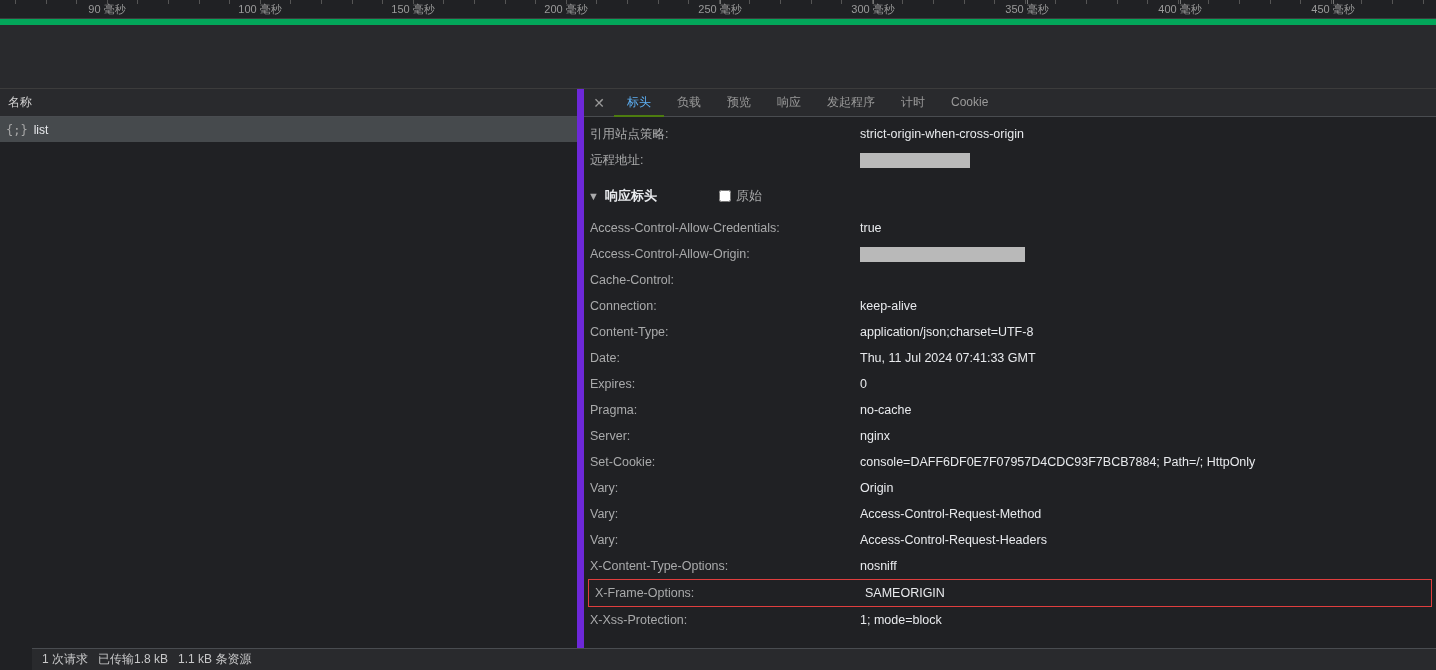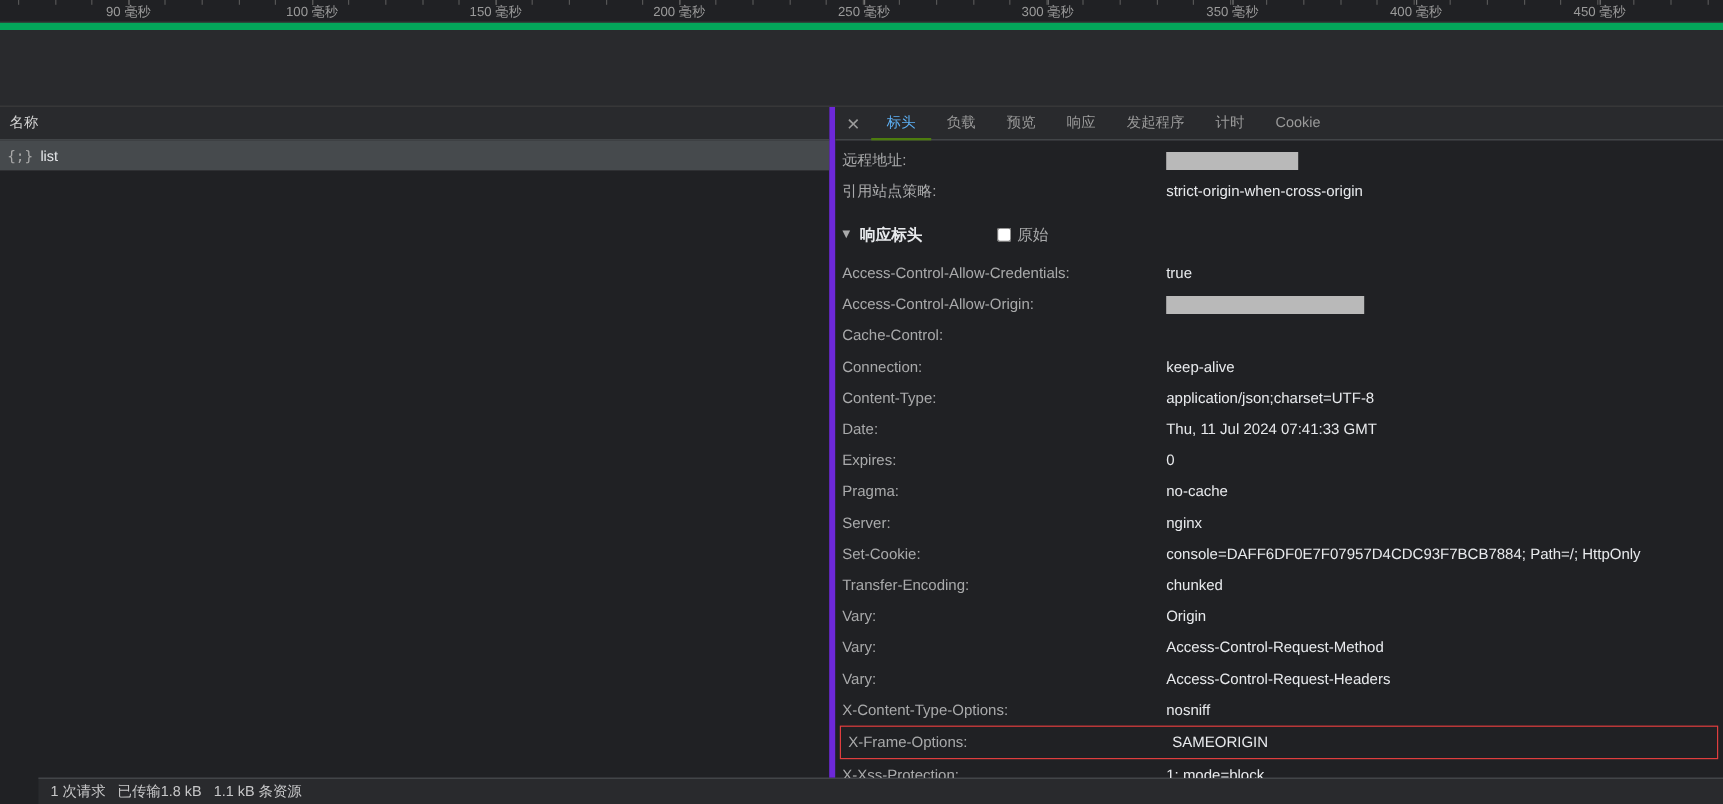--- a/index.html
+++ b/index.html
@@ -68,22 +68,22 @@
 }
 
 
 .main-split {
   display: flex;
   height: calc(670px - 19px - 70px - 22px);
 }
 
 
 .left-pane {
-  width: 696px;
-  border-right: 5px solid #6d28d9;
+  width: 584px;
+  border-right: 7px solid #6d28d9;
   display: flex;
   flex-direction: column;
 }
 .left-header {
   height: 28px;
   background: #292a2d;
   border-bottom: 1px solid #494c50;
   display: flex;
   align-items: center;
   padding-left: 8px;
@@ -298,26 +298,26 @@
       <div class="tab">负载</div>
       <div class="tab">预览</div>
       <div class="tab">响应</div>
       <div class="tab">发起程序</div>
       <div class="tab">计时</div>
       <div class="tab">Cookie</div>
     </div>
 
     <div class="detail-body">
       <div class="kv-row">
+        <div class="kv-key">引用站点策略:</div>
+        <div class="kv-val">strict-origin-when-cross-origin</div>
+      </div>
+      <div class="kv-row">
         <div class="kv-key">远程地址:</div>
         <div class="kv-val"><span class="redacted" style="width:110px"></span></div>
-      </div>
-      <div class="kv-row">
-        <div class="kv-key">引用站点策略:</div>
-        <div class="kv-val">strict-origin-when-cross-origin</div>
       </div>
 
       <div class="section-row">
         <span class="disclosure">▼</span>
         <span class="section-title">响应标头</span>
         <label class="raw-check">
           <input type="checkbox" style="">
           <span>原始</span>
         </label>
       </div>
@@ -356,24 +356,20 @@
           </div>
           <div class="kv-row">
             <div class="kv-key">Server:</div>
             <div class="kv-val">nginx</div>
           </div>
           <div class="kv-row">
             <div class="kv-key">Set-Cookie:</div>
             <div class="kv-val">console=DAFF6DF0E7F07957D4CDC93F7BCB7884; Path=/; HttpOnly</div>
           </div>
           <div class="kv-row">
-            <div class="kv-key">Transfer-Encoding:</div>
-            <div class="kv-val">chunked</div>
-          </div>
-          <div class="kv-row">
             <div class="kv-key">Vary:</div>
             <div class="kv-val">Origin</div>
           </div>
           <div class="kv-row">
             <div class="kv-key">Vary:</div>
             <div class="kv-val">Access-Control-Request-Method</div>
           </div>
           <div class="kv-row">
             <div class="kv-key">Vary:</div>
             <div class="kv-val">Access-Control-Request-Headers</div>

